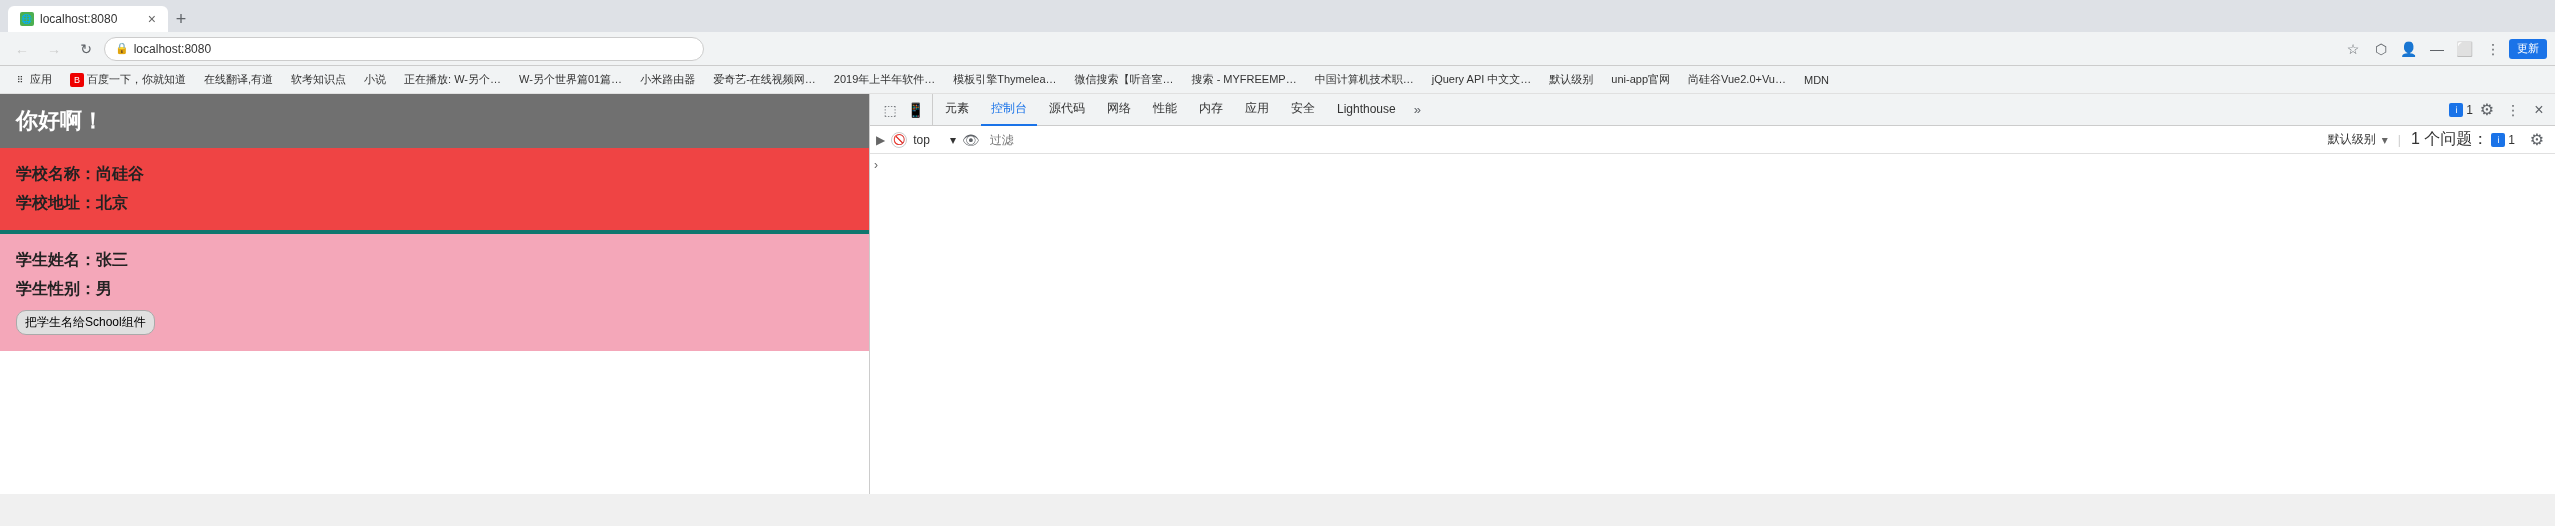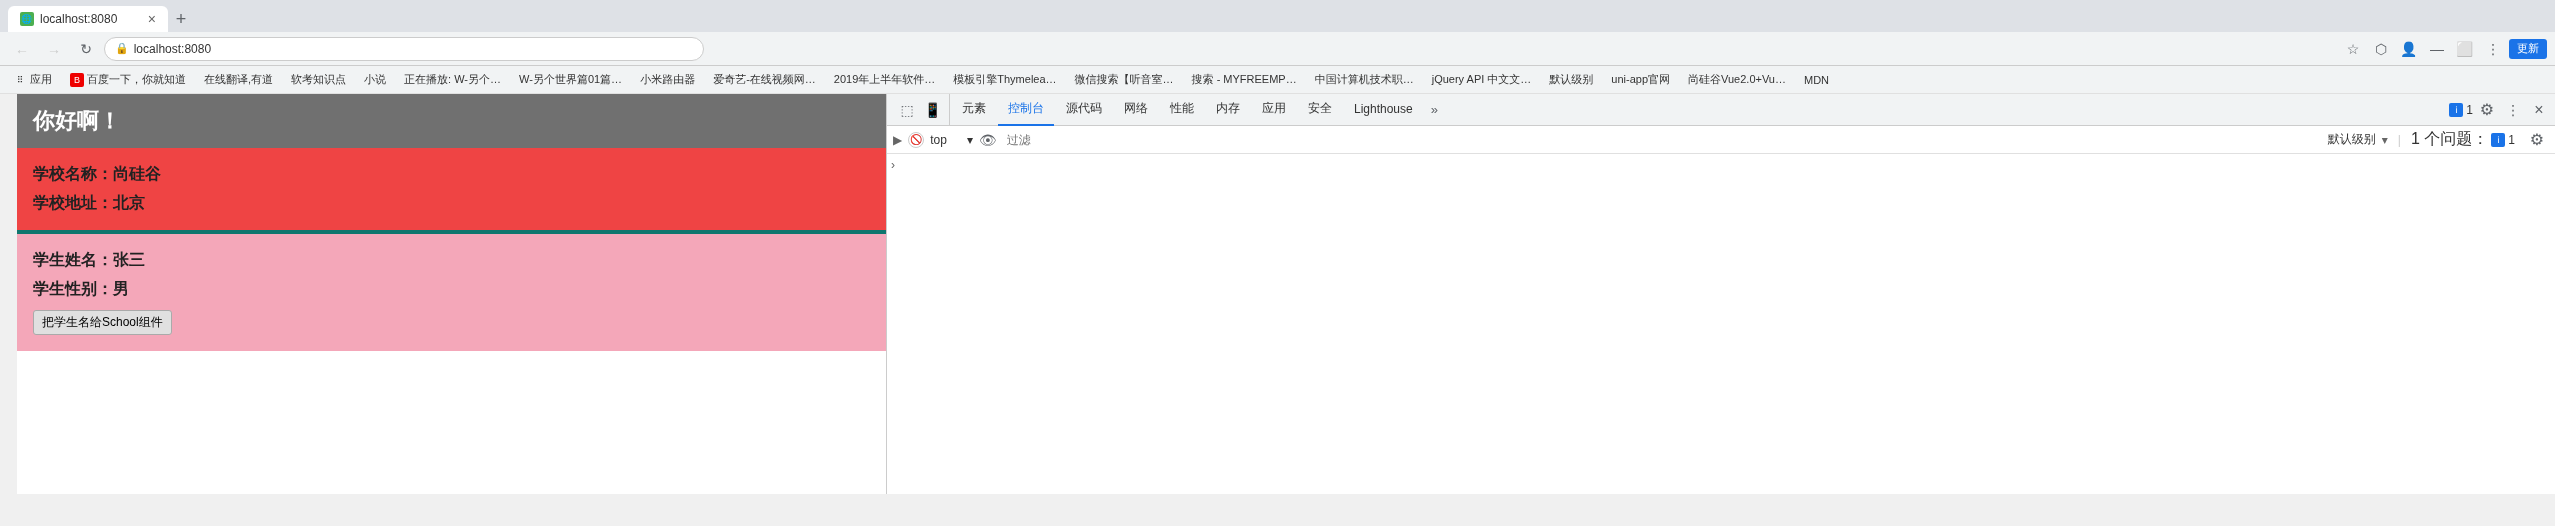--- a/index.html
+++ b/index.html
@@ -144,21 +144,20 @@
       border-radius: 2px;
       font-size: 9px;
       display: flex; align-items: center; justify-content: center;
     }
 
     
     .main-area {
       display: flex;
       width: 100%;
       height: calc(526px - 32px - 32px - 34px - 28px);
-      padding-left: 17px;
     }
 
     
     .webpage {
       width: 870px;
       background: white;
       border-right: 1px solid #ccc;
       overflow: hidden;
       position: relative;
     }
@@ -192,21 +191,21 @@
       color: #222;
       font-family: '微软雅黑', Arial, sans-serif;
       margin-bottom: 8px;
     }
     .info-line:last-of-type { margin-bottom: 0; }
 
     .pass-btn {
       margin-top: 10px;
       background: #e0e0e0;
       border: 1px solid #aaa;
-      border-radius: 3px;
+      border-radius: 10px;
       padding: 3px 8px;
       font-size: 12px;
       cursor: pointer;
       font-family: '微软雅黑', Arial, sans-serif;
     }
 
     
     .devtools {
       flex: 1;
       background: white;

